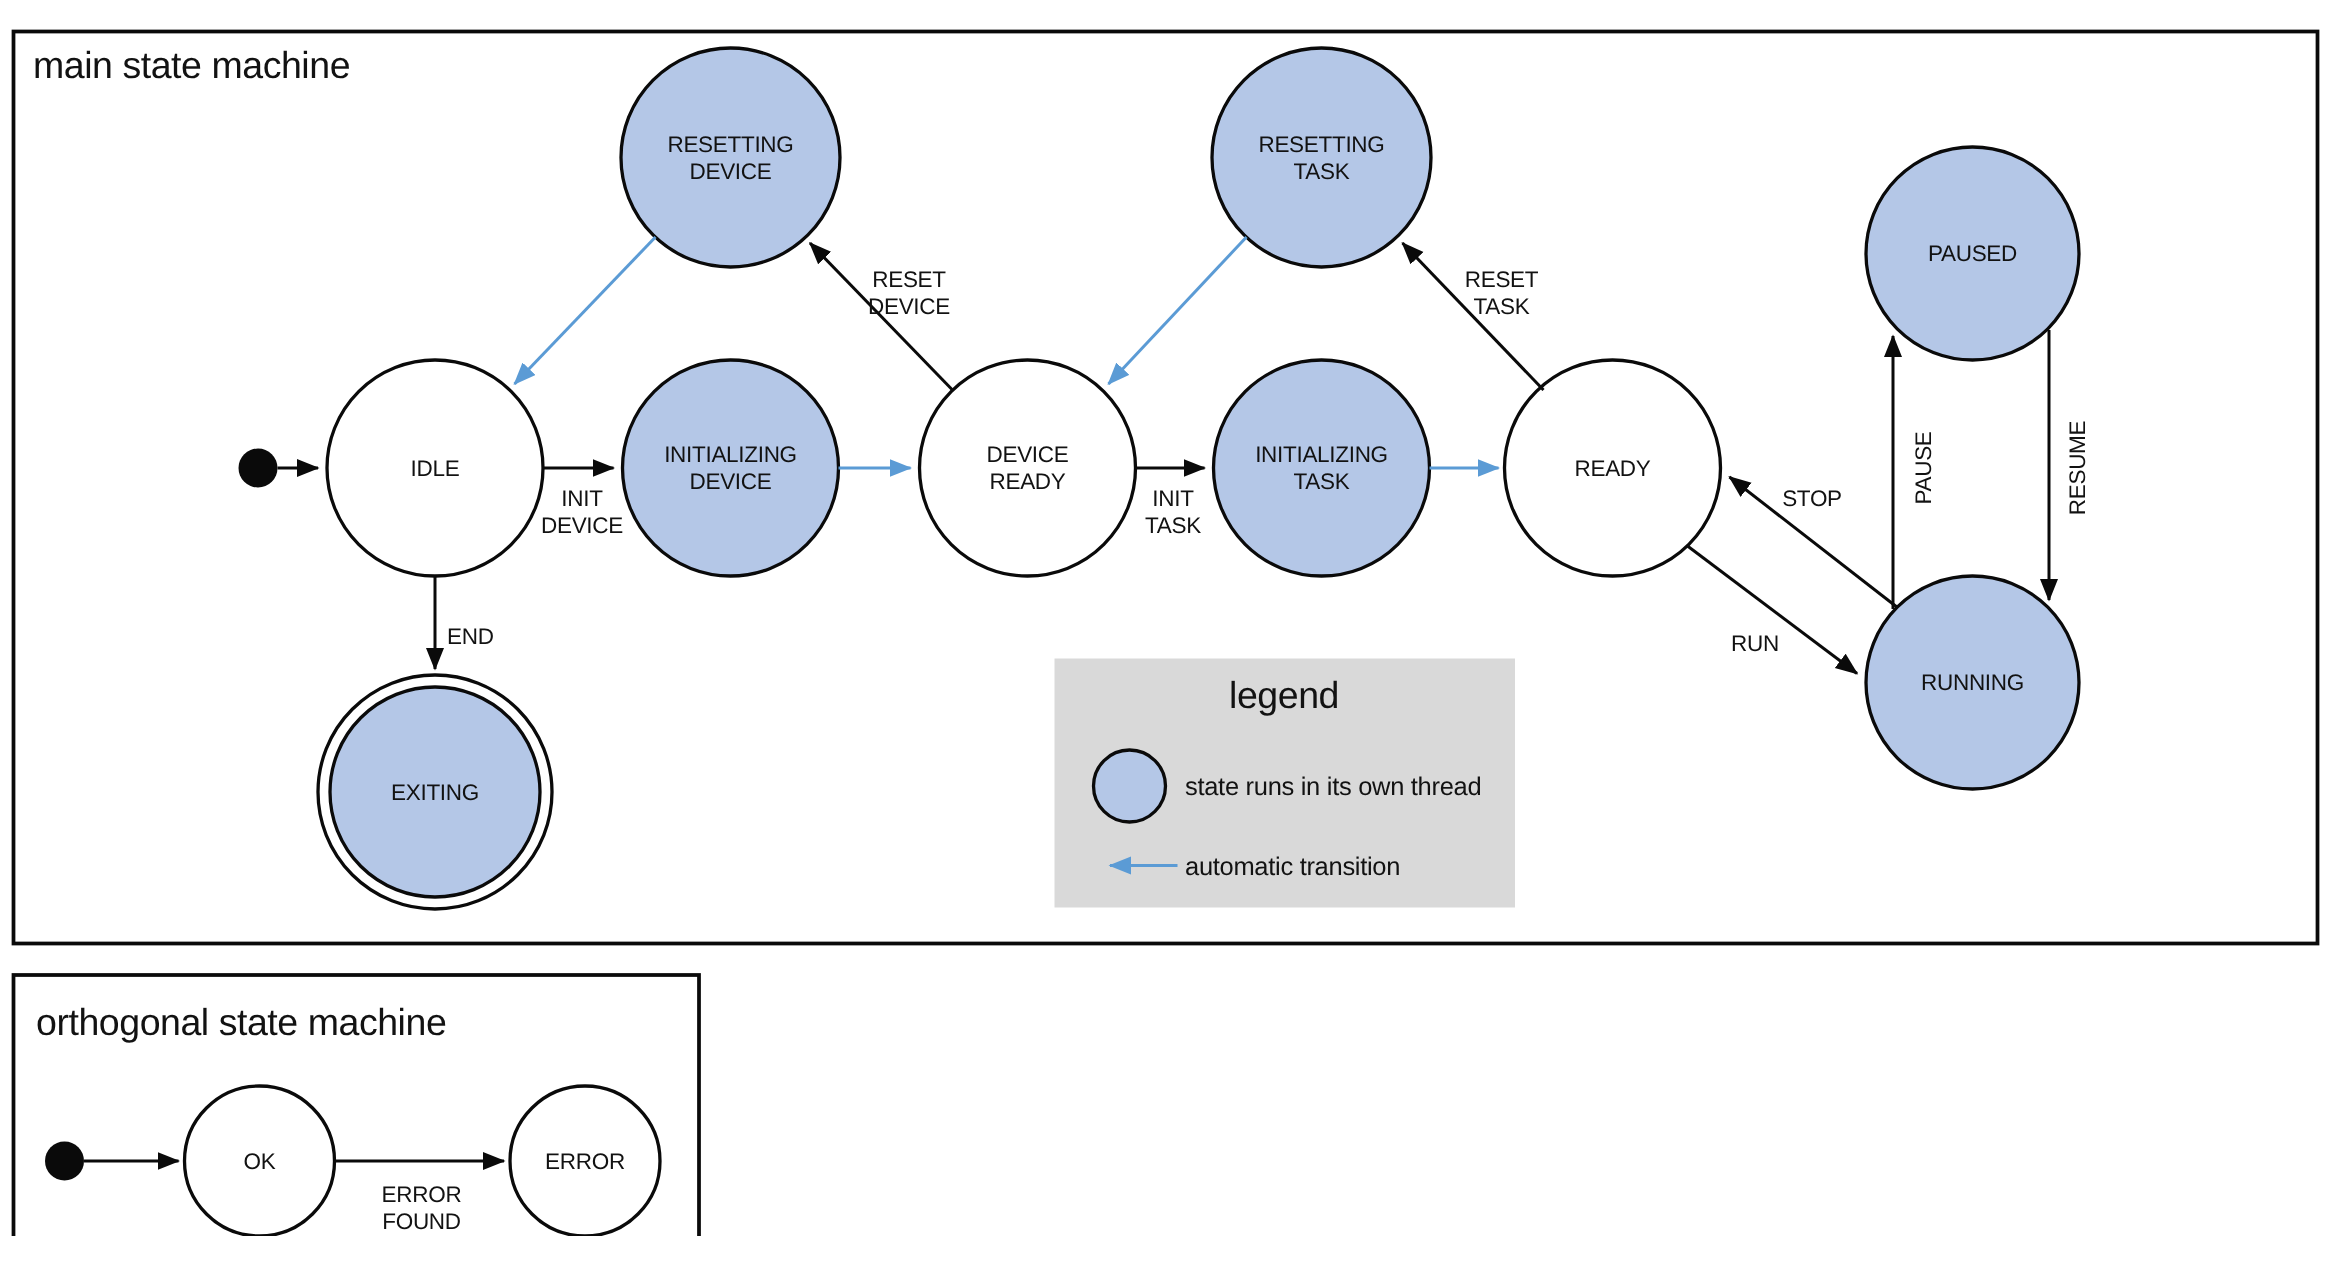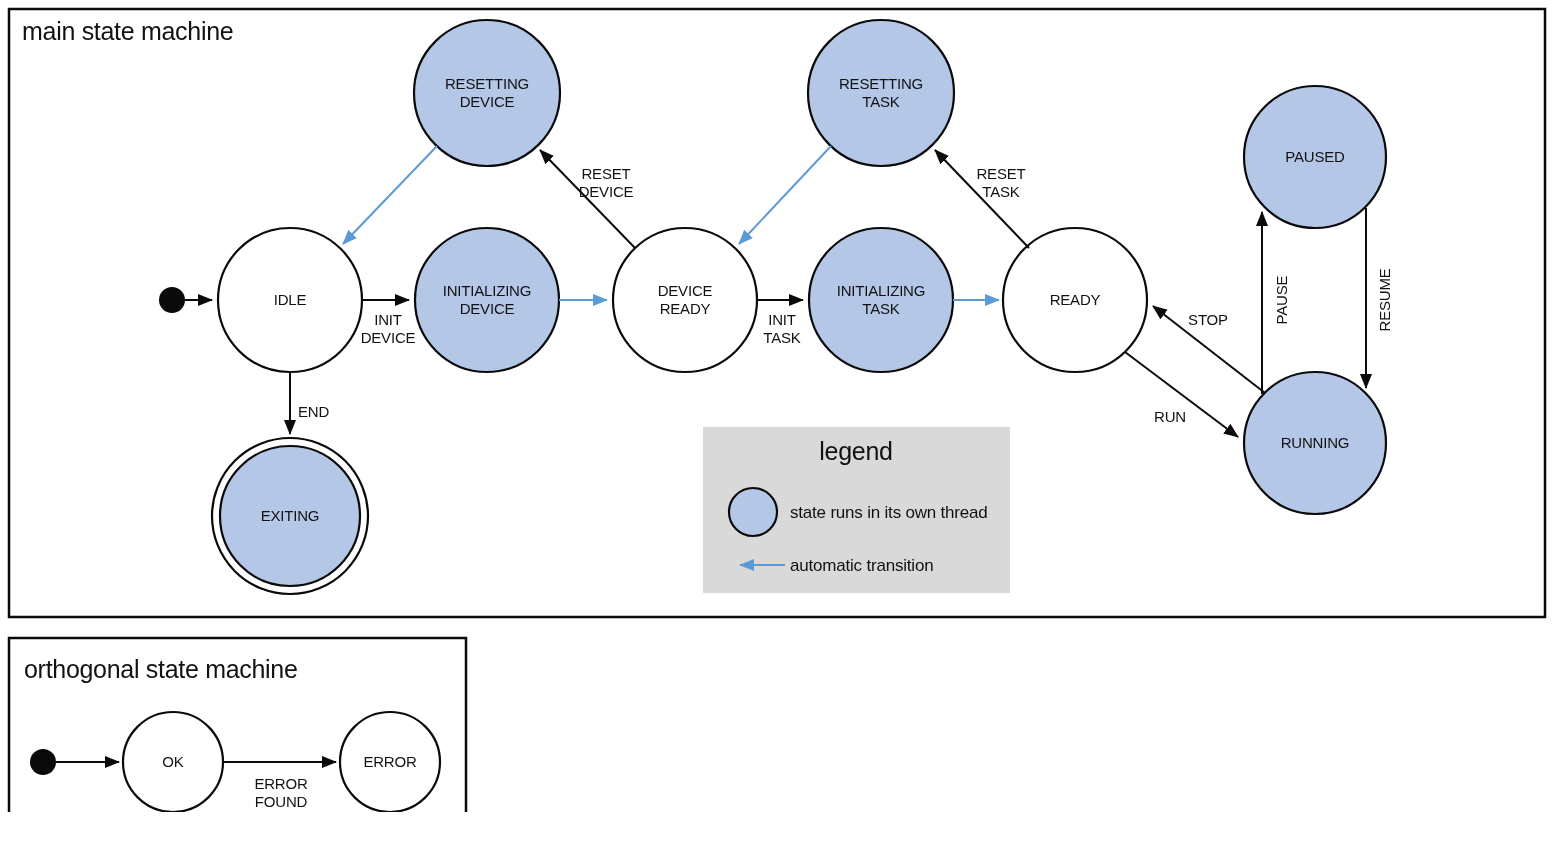--- a/index.html
+++ b/index.html
@@ -1,16 +1,16 @@
 <!DOCTYPE html>
 <html style="--threaded-state-fill: #b4c7e7; --auto-transition: #5b9bd5; --legend-bg: #d9d9d9; --stroke: #0a0a0a;"><head>
 <meta charset="utf-8">
 <style>
   html,body{margin:0;padding:0;background:#ffffff;}
-  .stage{position:relative;width:1555px;height:812px;background:#fff;overflow:hidden;}
+  .stage{position:relative;width:1555px;height:812px;background:#fff;overflow:hidden;margin-top:12px;}
   svg{display:block;}
   svg text{
     font-family:"Liberation Sans", sans-serif;
     fill:#121212;
   }
   .panel-rect{fill:#ffffff;stroke:var(--stroke);stroke-width:2.5;}
   .panel-title{font-size:25px;letter-spacing:-0.3px;}
   .state{stroke:var(--stroke);stroke-width:2.2;fill:#ffffff;}
   .state.threaded{fill:var(--threaded-state-fill);}
   .final-ring{fill:#ffffff;stroke:var(--stroke);stroke-width:2.2;}

